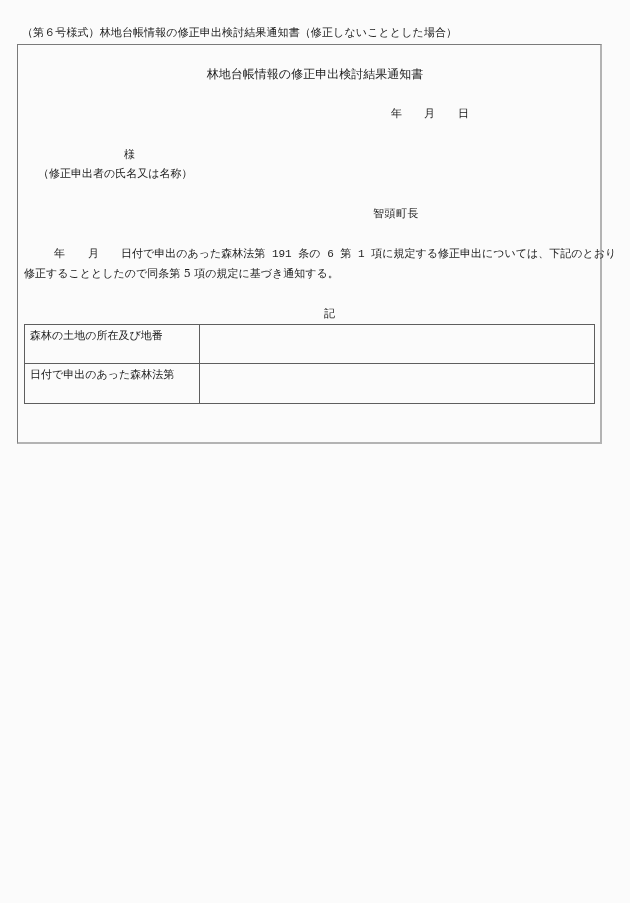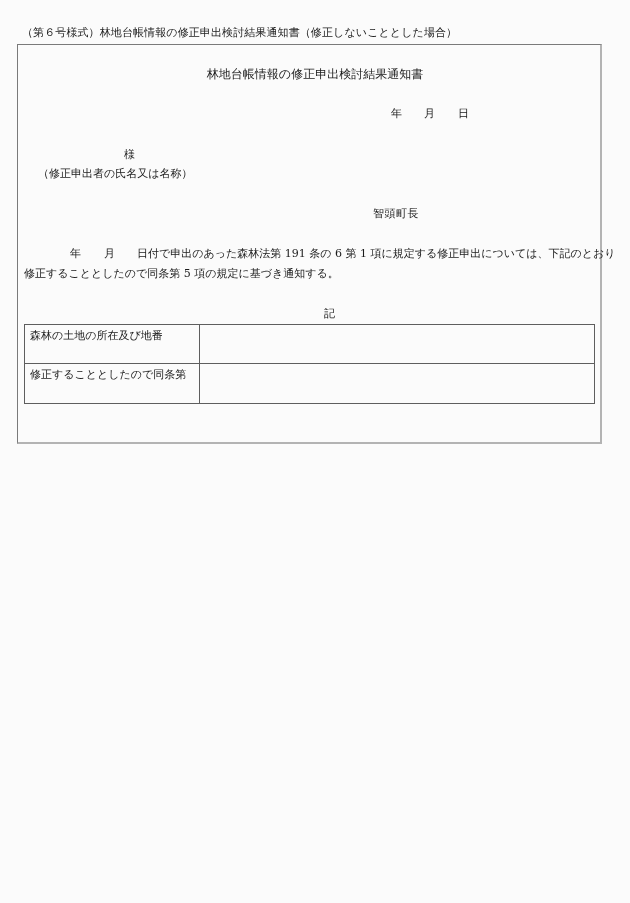--- a/index.html
+++ b/index.html
@@ -36,21 +36,21 @@
     .date-part { top: 107px; font-size: 11px; }
     #date-year  { left: 391px; }
     #date-month { left: 424px; }
     #date-day   { left: 458px; }
 
     #addressee-suffix { left: 124px; top: 148px; }
     #addressee-note { left: 25px; top: 167px; margin-left: 13px; }
 
     #issuer { left: 339px; top: 207px; font-size: 11px; letter-spacing: 0.5px; margin-left: 34px; }
 
-    #body-line1 { left: 70px; top: 247px; }
+    #body-line1 { left: 54px; top: 247px; font-family: Liberation Mono, monospace; }
     #body-line2 { left: 24px; top: 267px; }
     .gap { display: inline-block; }
     .gap-a { width: 23px; }
     .gap-b { width: 22px; }
 
     #ki-label { left: 324px; top: 307px; }
 
     #detail-table {
       position: absolute;
       left: 24px; top: 324px;
@@ -97,17 +97,17 @@
 
 <span id="ki-label" class="abs">記</span>
 
 <table id="detail-table">
   <tbody>
       <tr class="row1">
     <td class="label-cell">森林の土地の所在及び地番</td>
     <td class="value-cell"></td>
   </tr>
   <tr class="row2">
-    <td class="label-cell">修正することとしたので同条第</td>
+    <td class="label-cell">日付で申出のあった森林法第</td>
     <td class="value-cell"></td>
   </tr>
 </tbody>
   </table>
 
 </body></html>

